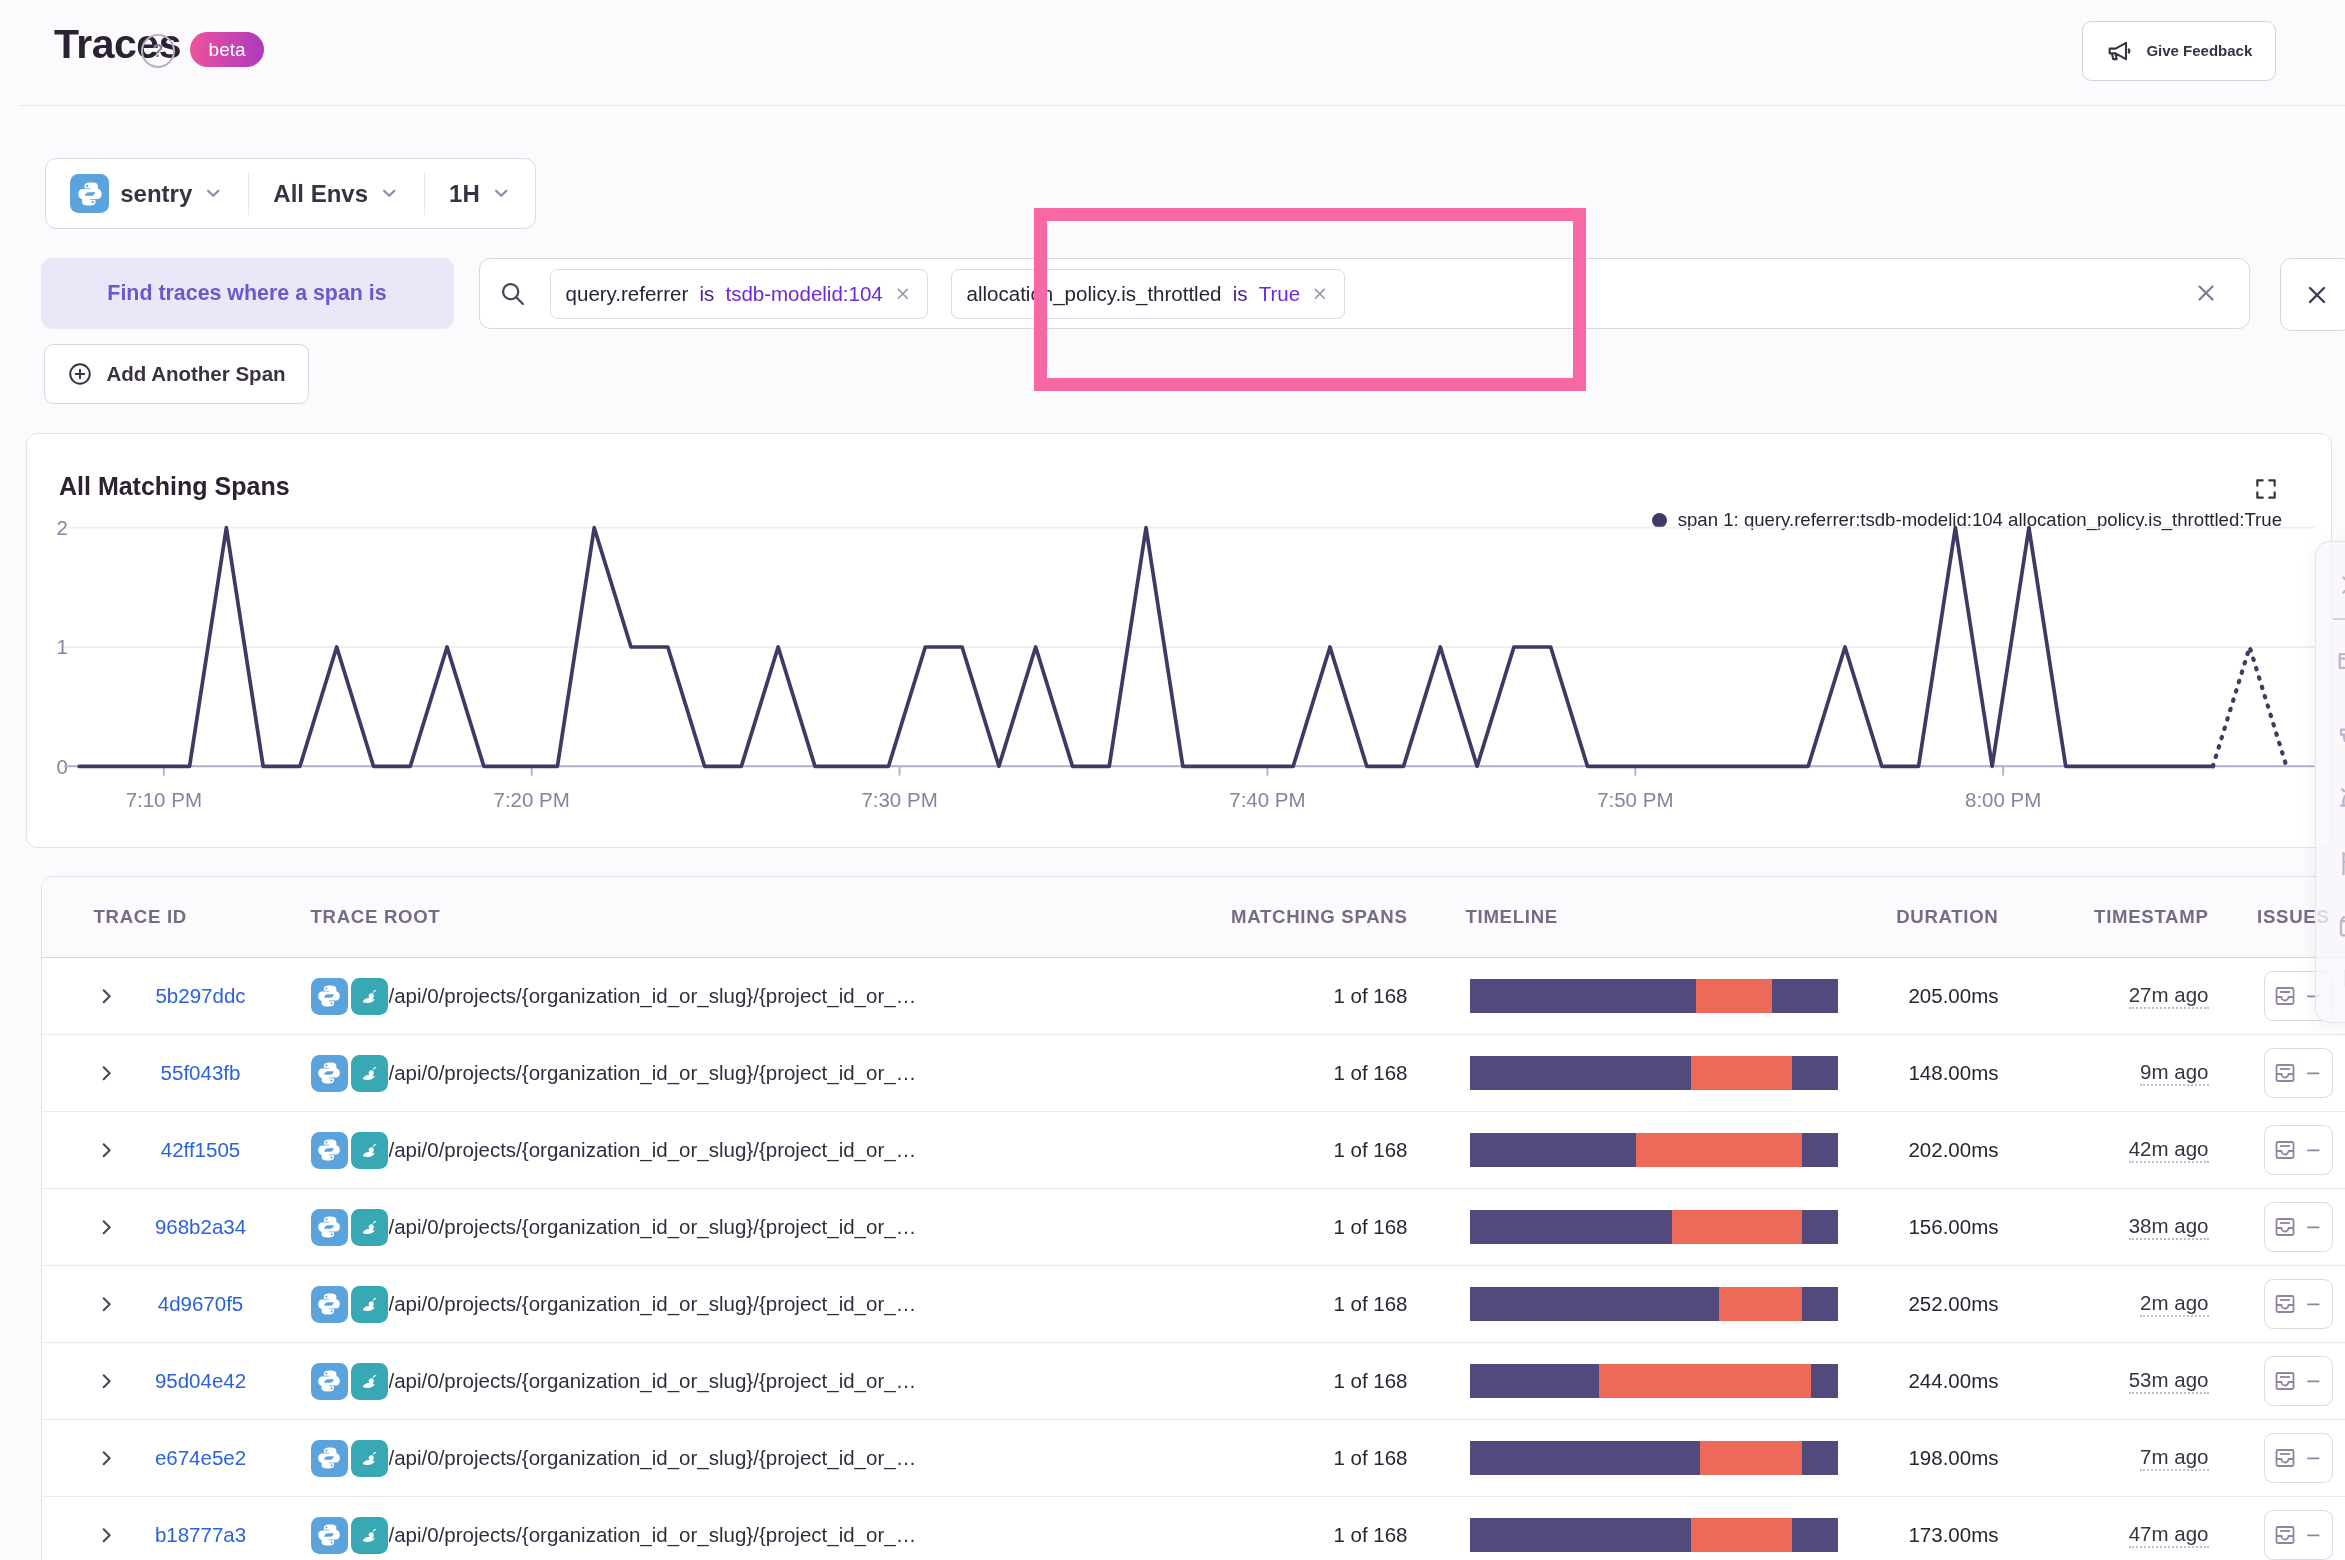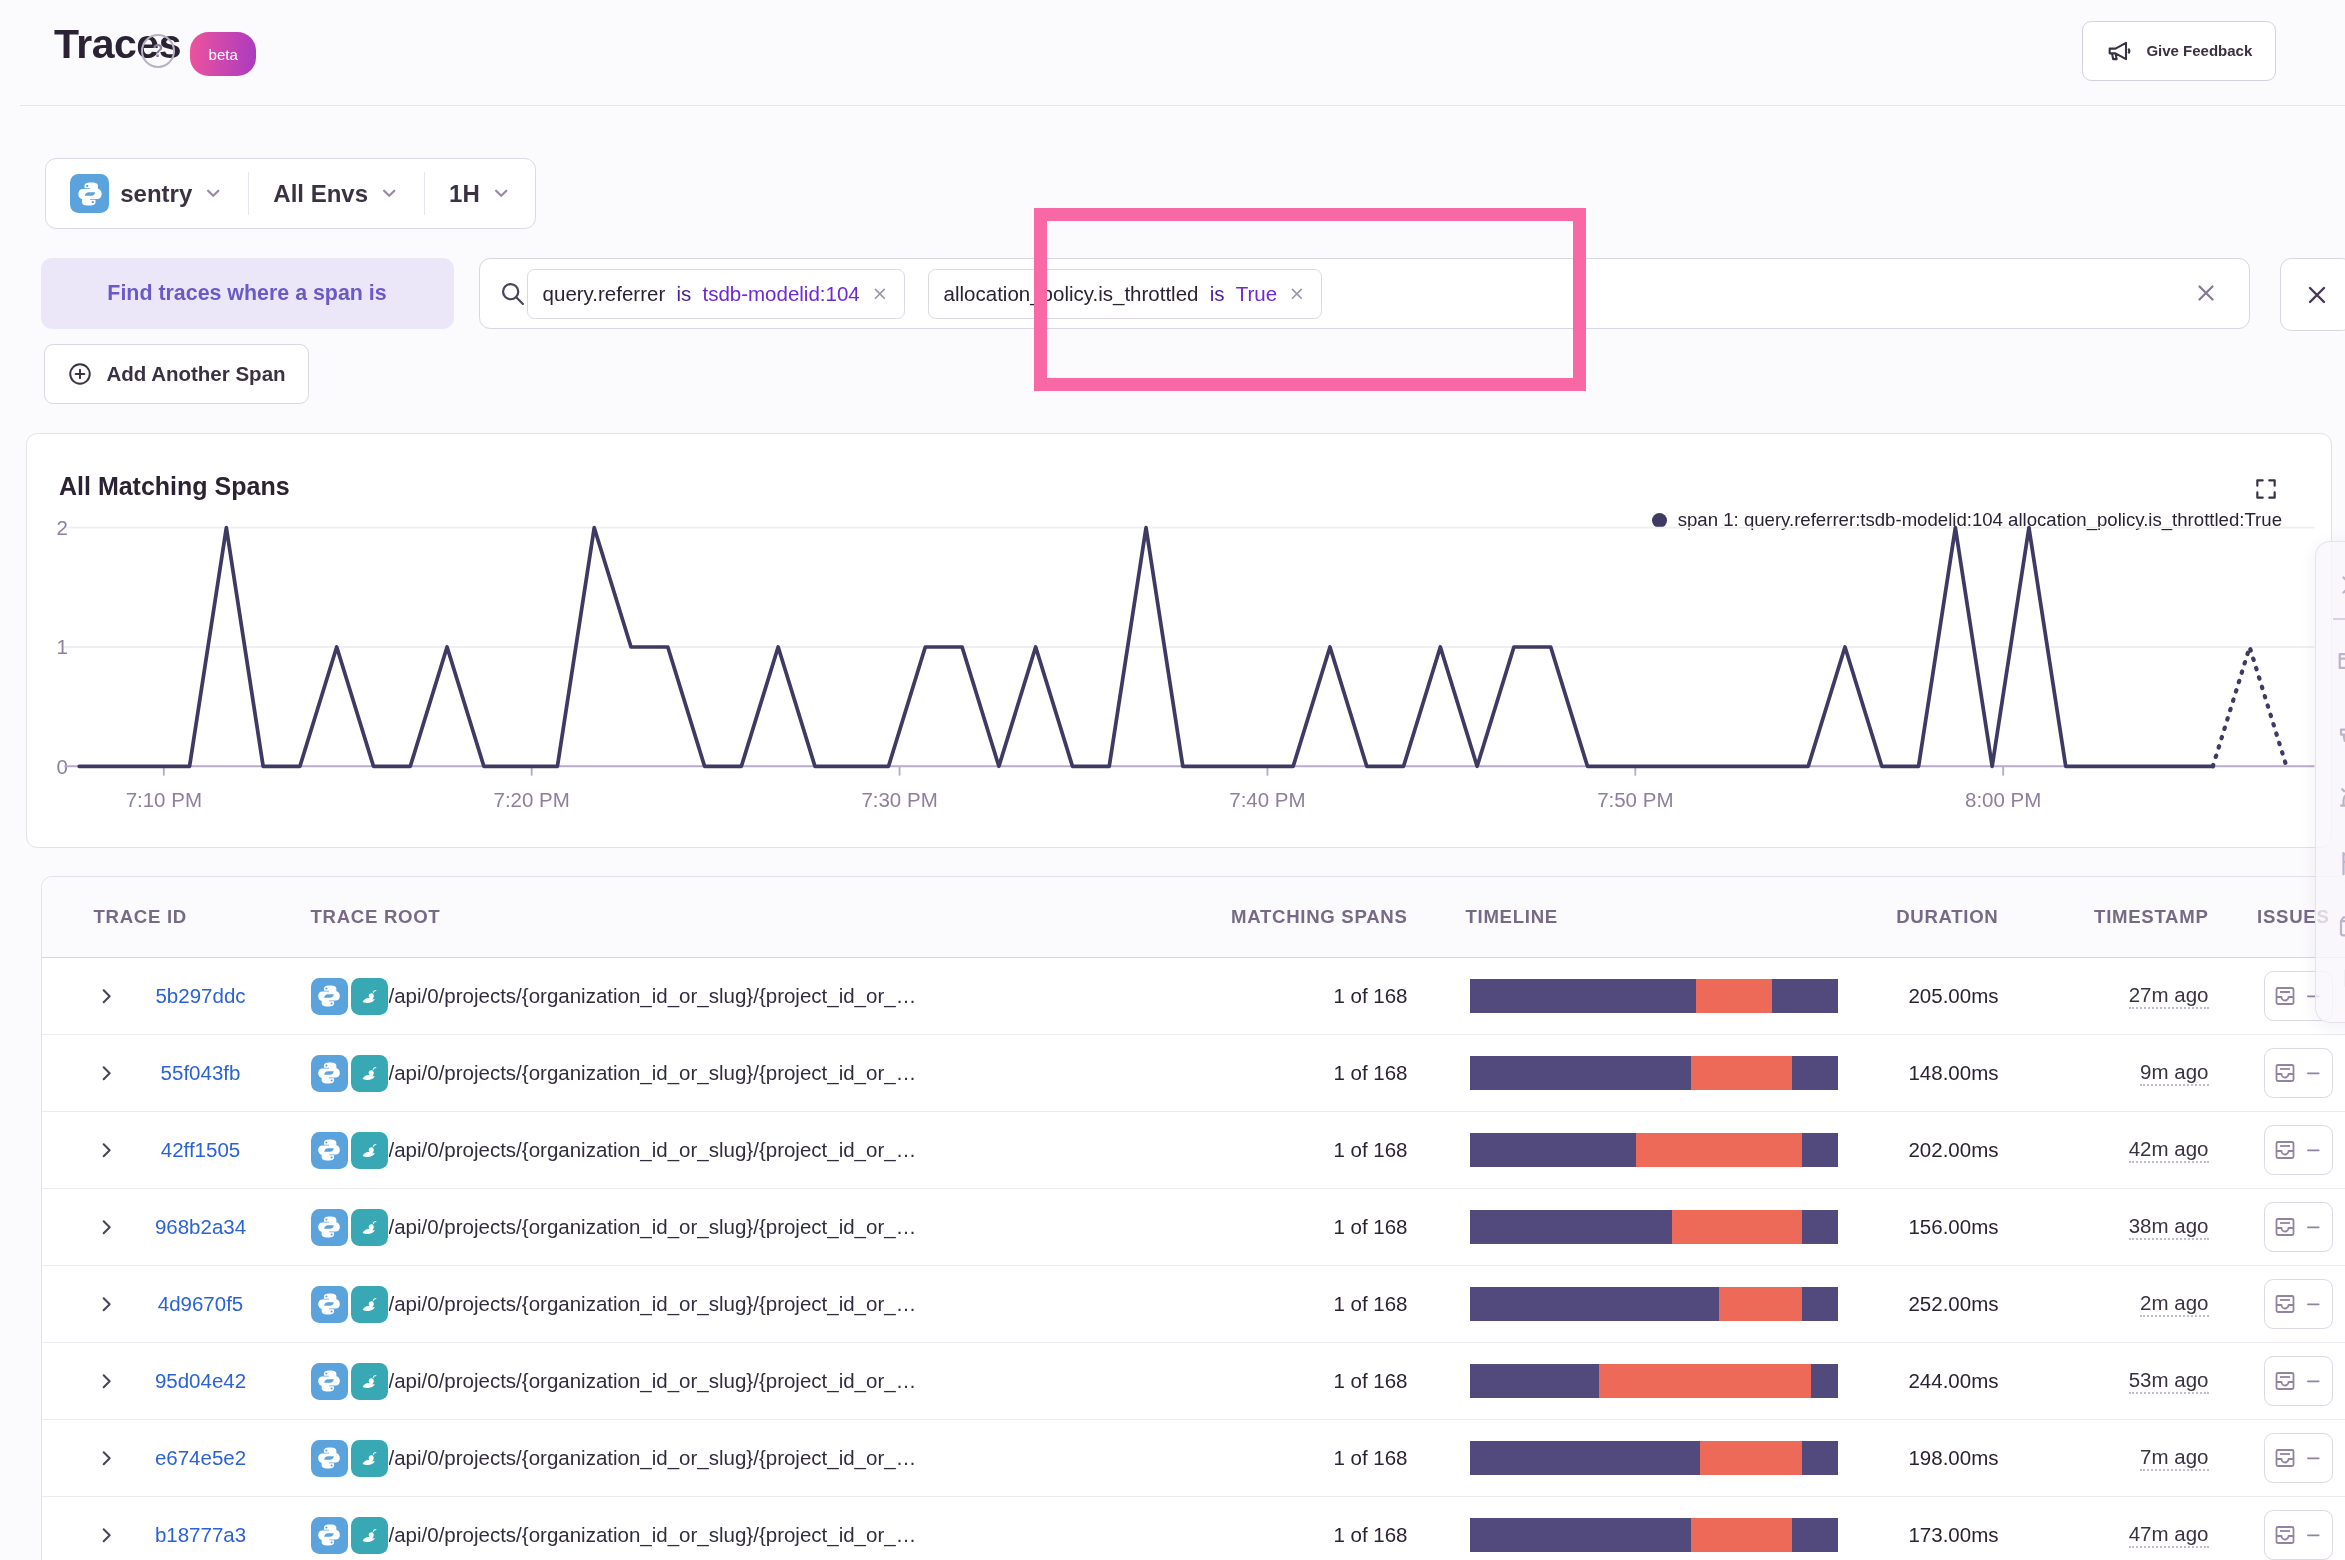--- a/index.html
+++ b/index.html
@@ -5,39 +5,39 @@
   html,body{margin:0;padding:0;background:#fbfafc;font-family:"Liberation Sans",sans-serif;}
   #app{position:relative;width:2345px;height:1561px;overflow:hidden;background:#fbfafc;color:#2b2233;margin-left:20px;}
   .abs{position:absolute;}
   svg.ic{display:block;}
 
   
   #header{left:0;top:0;width:2345px;height:105px;background:#fbfafc;border-bottom:1.9px solid #e8e4ed;}
   #page-title{left:34px;top:21.4px;font-size:41px;font-weight:700;color:#2b2233;letter-spacing:-0.5px;}
   #help-badge{left:121px;top:34px;width:30px;height:30px;border:2.3px solid #b9b1c4;border-radius:50%;
     color:#8d8399;font-size:17.7px;font-weight:700;display:flex;align-items:center;justify-content:center;}
-  #beta-badge{left:170px;top:32px;height:44px;padding:0 18.6px;border-radius:18.6px;color:#fff;font-size:15px;
+  #beta-badge{left:170px;top:32px;height:35px;padding:0 18.6px;border-radius:18.6px;color:#fff;font-size:19px;
     display:flex;align-items:center;background:linear-gradient(95deg,#ee539c,#aa3ac0);}
   #feedback-btn{left:2062px;top:20.5px;height:58px;padding:0 22.4px;background:#fff;border:1.4px solid #d6d0de;
     border-radius:9.3px;display:flex;align-items:center;gap:13px;font-size:15px;font-weight:700;color:#3a3243;cursor:pointer;}
 
   
   #filter-bar{left:25px;top:158px;height:69px;background:#fff;border:1.4px solid #ddd8e4;border-radius:11.2px;
     display:flex;align-items:center;padding:0 24px;}
   .fitem{display:flex;align-items:center;gap:11.2px;font-size:24px;font-weight:600;color:#3a3243;cursor:pointer;}
   .fdivider{width:1.4px;height:43px;background:#e9e5ee;margin:0 24px;}
   .proj-ic{width:39px;height:39px;border-radius:8.4px;display:flex;align-items:center;justify-content:center;}
   .py-bg{background:#5ba3dd;}
   .teal-bg{background:#39a8b5;}
 
   
   #find-pill{left:20.5px;top:258px;width:413px;height:71px;background:#ebe7f8;border-radius:11.2px;
     display:flex;align-items:center;justify-content:center;font-size:21.4px;font-weight:700;color:#6a5ac8;}
   #search-bar{left:459px;top:258px;width:1771px;height:71px;background:#fff;border:1.4px solid #dad5e1;
-    border-radius:11.2px;display:flex;align-items:center;padding:0 18.6px;box-sizing:border-box;}
+    border-radius:11.2px;display:flex;align-items:center;gap:23px;padding:0 18.6px;box-sizing:border-box;}
   .chip{height:48px;background:#fff;border:1.4px solid #ddd8e4;border-radius:7.5px;display:flex;align-items:center;
     gap:11.2px;padding:0 15px;font-size:20.5px;white-space:nowrap;}
   .chip .k{color:#2b2233;}
   .chip .op{color:#4c1d95;}
   .chip .v{color:#6d28d9;text-align:center;}
   #search-clear{position:absolute;right:30px;top:20.5px;cursor:pointer;}
   #panel-close-btn{left:2260px;top:258px;width:71px;height:71px;background:#fff;border:1.4px solid #dad5e1;
     border-radius:11.2px;display:flex;align-items:center;justify-content:center;cursor:pointer;}
   #add-span-btn{left:24px;top:344px;height:58px;padding:0 22.4px;background:#fff;border:1.4px solid #dad5e1;
     border-radius:9.3px;display:flex;align-items:center;gap:13px;font-size:20.5px;font-weight:700;color:#3a3243;cursor:pointer;}

